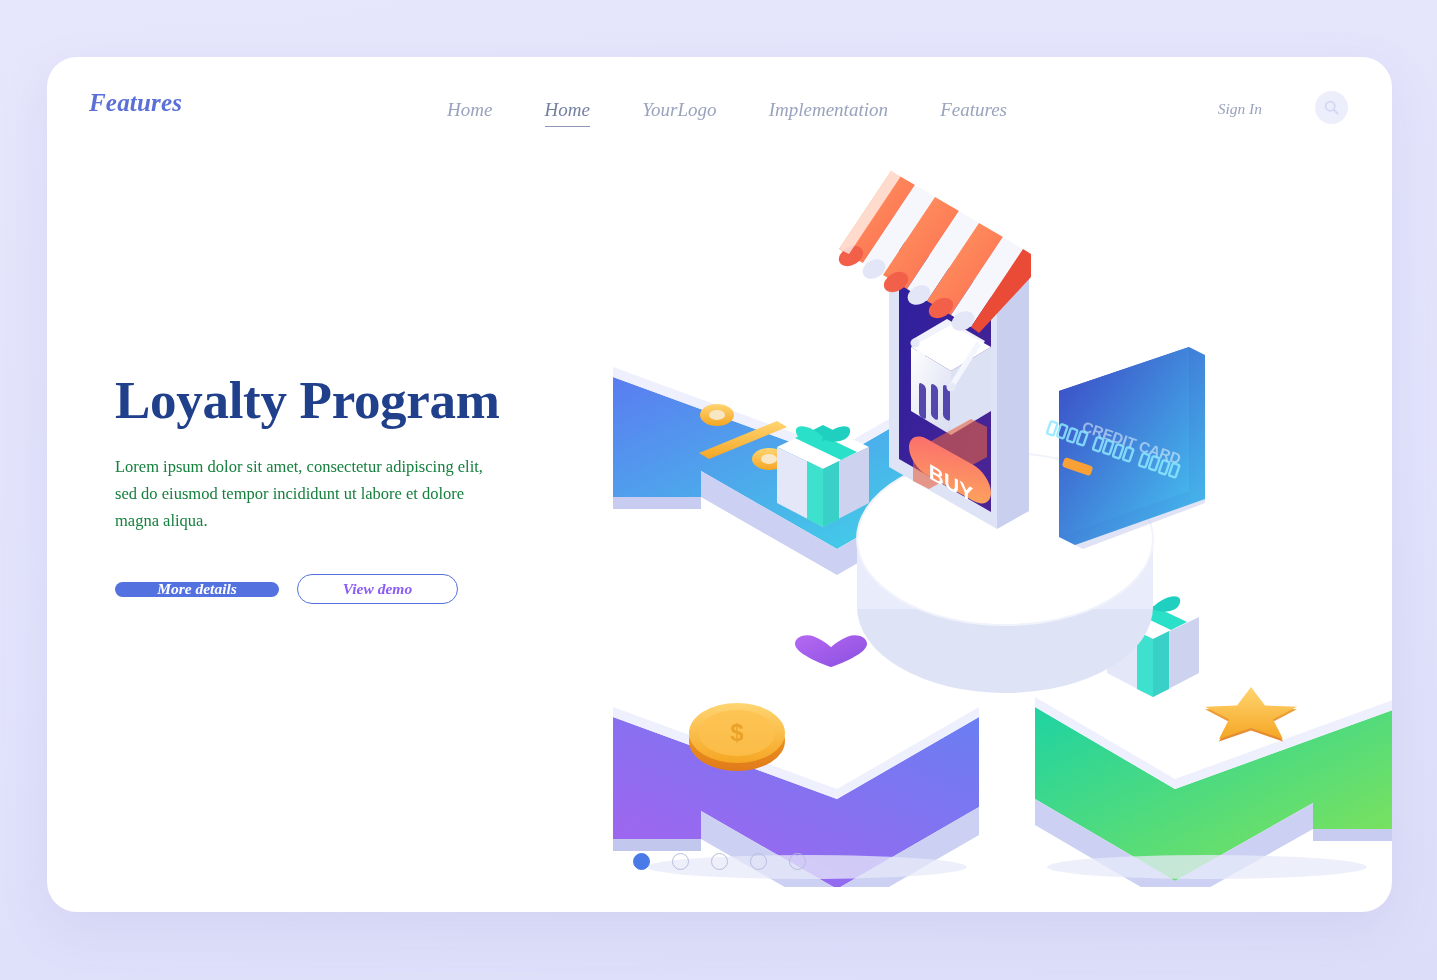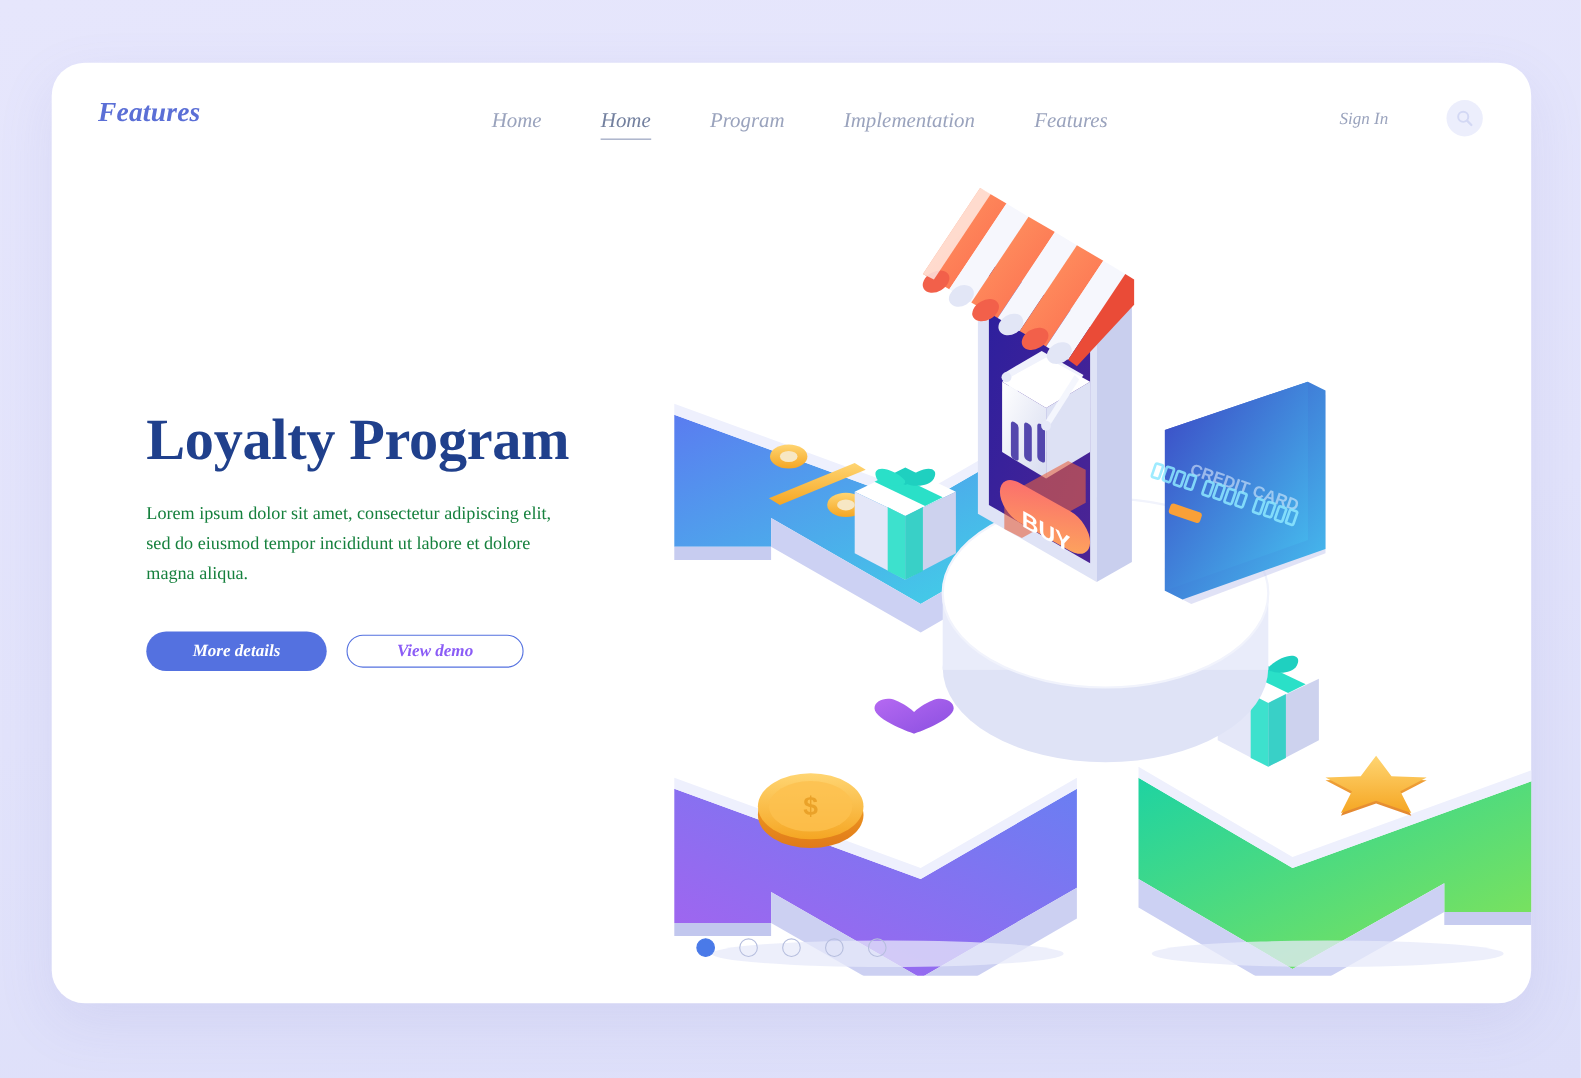--- a/index.html
+++ b/index.html
@@ -94,21 +94,21 @@
     background: #eceefc;
     display: flex;
     align-items: center;
     justify-content: center;
     cursor: pointer;
   }
 
   
   .copy {
     position: absolute;
-    left: 86px;
+    left: 68px;
     top: 315px;
     width: 470px;
   }
   .headline {
     font-family: "Liberation Serif", serif;
     font-weight: bold;
     font-size: 53px;
     line-height: 1.06;
     color: #20408c;
     margin: 0 0 26px 0;
@@ -129,21 +129,21 @@
     font-weight: bold;
     font-size: 15.5px;
     border-radius: 24px;
     display: flex;
     align-items: center;
     justify-content: center;
     cursor: pointer;
     box-sizing: border-box;
   }
   .btn-primary {
-    width: 164px; height: 36px;
+    width: 164px; height: 15px;
     background: #5471e0;
     color: #ffffff;
     border: none;
   }
   .btn-secondary {
     width: 161px; height: 30px;
     margin-left: 18px;
     background: #ffffff;
     color: #8b5cf6;
     border: 1.6px solid #5471e0;
@@ -183,21 +183,21 @@
 
 <div class="page">
   <div class="card">
 
     <div class="header">
       <div class="logo">Features</div>
 
       <nav class="nav">
         <div class="nav-item">Home</div>
         <div class="nav-item active">Home</div>
-        <div class="nav-item">Program</div>
+        <div class="nav-item">YourLogo</div>
         <div class="nav-item">Implementation</div>
         <div class="nav-item">Features</div>
       </nav>
 
       <div class="signin">Sign In</div>
 
       <div class="search-btn">
         <svg width="17" height="17" viewBox="0 0 17 17">
           <circle cx="7.2" cy="7.2" r="4.6" fill="none" stroke="#d3d8f4" stroke-width="1.8"></circle>
           <line x1="10.7" y1="10.7" x2="14.6" y2="14.6" stroke="#d3d8f4" stroke-width="2.1" stroke-linecap="round"></line>

